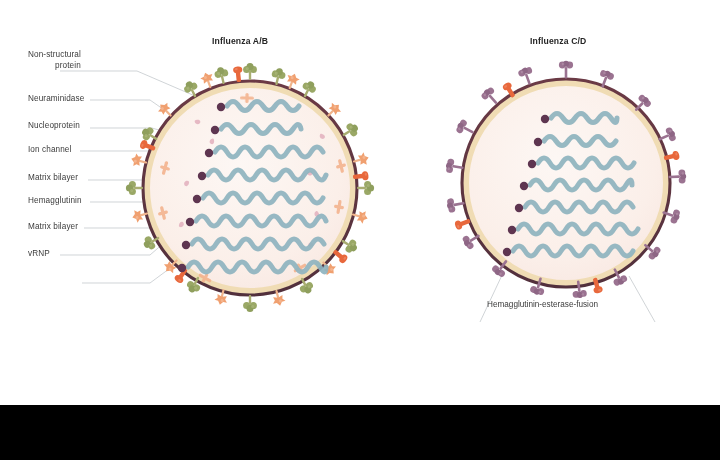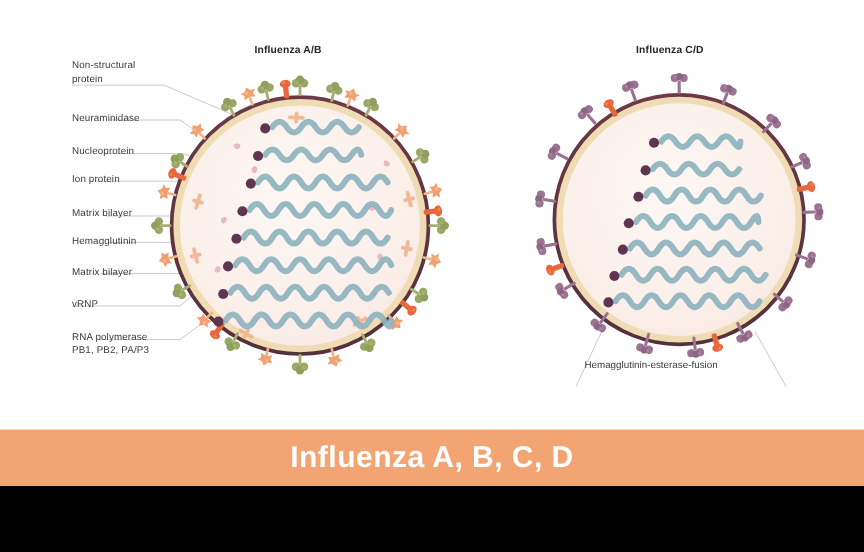--- a/index.html
+++ b/index.html
@@ -2,37 +2,36 @@
 <html><head>
 <meta charset="utf-8">
 <title>Influenza A, B, C, D</title>
 <style>
   html,body{margin:0;padding:0;}
   body{
     width:720px;height:460px;overflow:hidden;background:#ffffff;
     font-family:"Liberation Sans", sans-serif;
     -webkit-font-smoothing:antialiased;
   }
-  #stage{position:relative;width:720px;height:460px;background:#ffffff;}
+  #stage{position:relative;width:720px;height:460px;background:#ffffff;text-align:right;}
 
   
   #diagram{position:absolute;left:0;top:0;width:720px;height:358px;background:#ffffff;}
 
   svg.layer{position:absolute;left:0;top:0;width:720px;height:358px;overflow:visible;}
 
   
   .label{
     position:absolute;
     font-size:8.2px;
     line-height:10.5px;
     color:#3b3b3b;
     letter-spacing:.1px;
     white-space:pre-line;
     font-family:"Liberation Sans", sans-serif;
-    margin-left:32px;
   }
   .ptitle{
     position:absolute;
     font-size:8.6px;
     font-weight:bold;
     color:#252525;
     letter-spacing:.15px;
     white-space:nowrap;
   }
   .hef-label{
@@ -398,38 +397,33 @@
 
     <div class="ptitle" style="left:530px;top:36px;">Influenza C/D</div>
 
     <div class="label" style="left:28px;top:50px;">Non-structural
 protein</div>
 
     <div class="label" style="left:28px;top:94px;">Neuraminidase</div>
 
     <div class="label" style="left:28px;top:121px;">Nucleoprotein</div>
 
-    <div class="label" style="left:28px;top:145px;">Ion protein</div>
+    <div class="label" style="left:28px;top:145px;">Ion channel</div>
 
     <div class="label" style="left:28px;top:173px;">Matrix bilayer</div>
 
     <div class="label" style="left:28px;top:196px;">Hemagglutinin</div>
 
     <div class="label" style="left:28px;top:222px;">Matrix bilayer</div>
 
     <div class="label" style="left:28px;top:249px;">vRNP</div>
 
-    <div class="label" style="left:28px;top:276px;">RNA polymerase
-PB1, PB2, PA/P3</div>
 
     <div class="hef-label" style="left:487px;top:300px;">Hemagglutinin-esterase-fusion</div>
   </div>
 
-  <div id="banner">
-    <span class="btxt">Influenza A, B, C, D</span>
-  </div>
 
   <div id="footer">
     
     
   </div>
 
 </div>
 
 </body></html>

